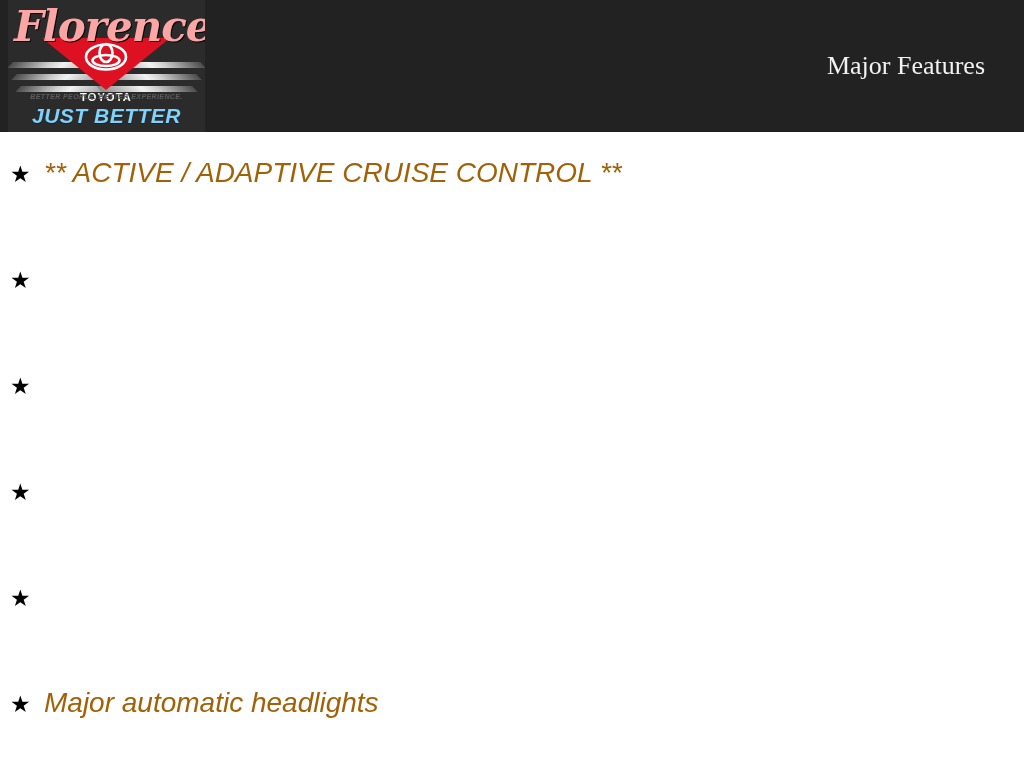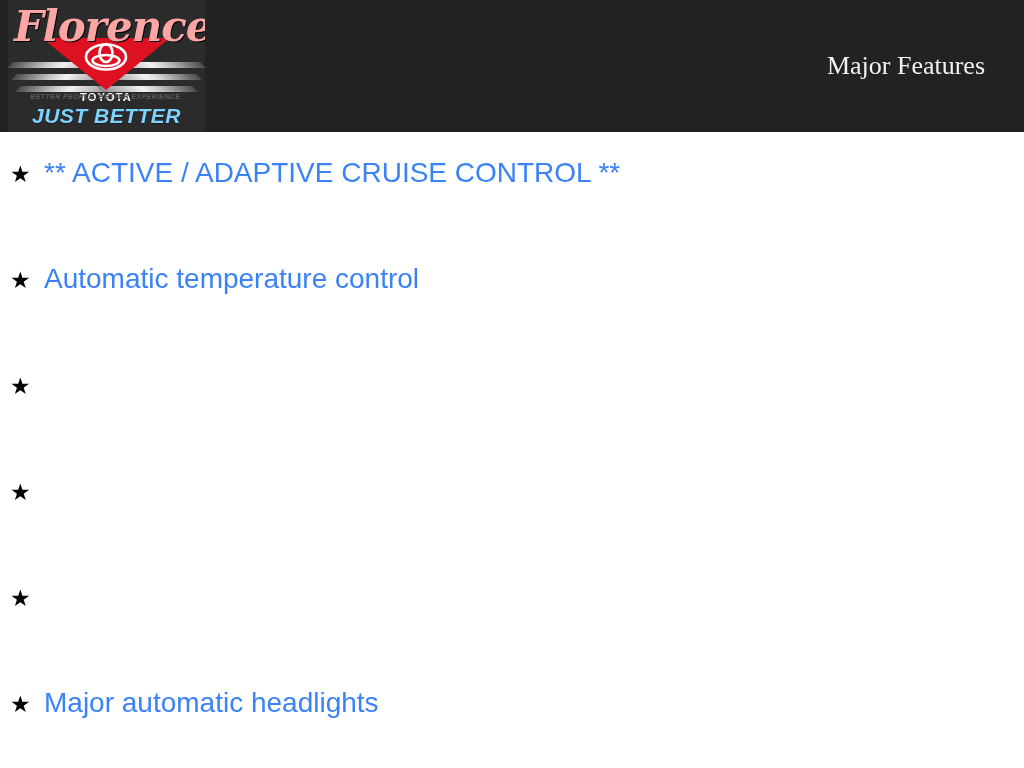--- a/index.html
+++ b/index.html
@@ -193,22 +193,23 @@
     line-height: 28px;
     color: #000000;
     font-family: "DejaVu Sans", sans-serif;
   }
   .feature-item .label {
     display: block;
     margin-top: 24px;
     font-family: "Liberation Sans", sans-serif;
     font-size: 28px;
     line-height: 34px;
-    color: #3b82f6;
-    white-space: nowrap;
+    color: #a16207;
+    white-space: nowrap;
+    font-style: italic;
   }
 </style>
 </head>
 <body>
 
 <div class="header">
 
   <div class="logo-block">
     <div class="logo-inner">
 
@@ -244,21 +245,20 @@
 </div>
 
 <div class="content">
   <ul class="feature-list">
     <li class="feature-item">
       <span class="star">★</span>
       <span class="label">** ACTIVE / ADAPTIVE CRUISE CONTROL **</span>
     </li>
     <li class="feature-item">
       <span class="star">★</span>
-      <span class="label">Automatic temperature control</span>
     </li>
     <li class="feature-item">
       <span class="star">★</span>
     </li>
     <li class="feature-item">
       <span class="star">★</span>
     </li>
     <li class="feature-item">
       <span class="star">★</span>
     </li>

